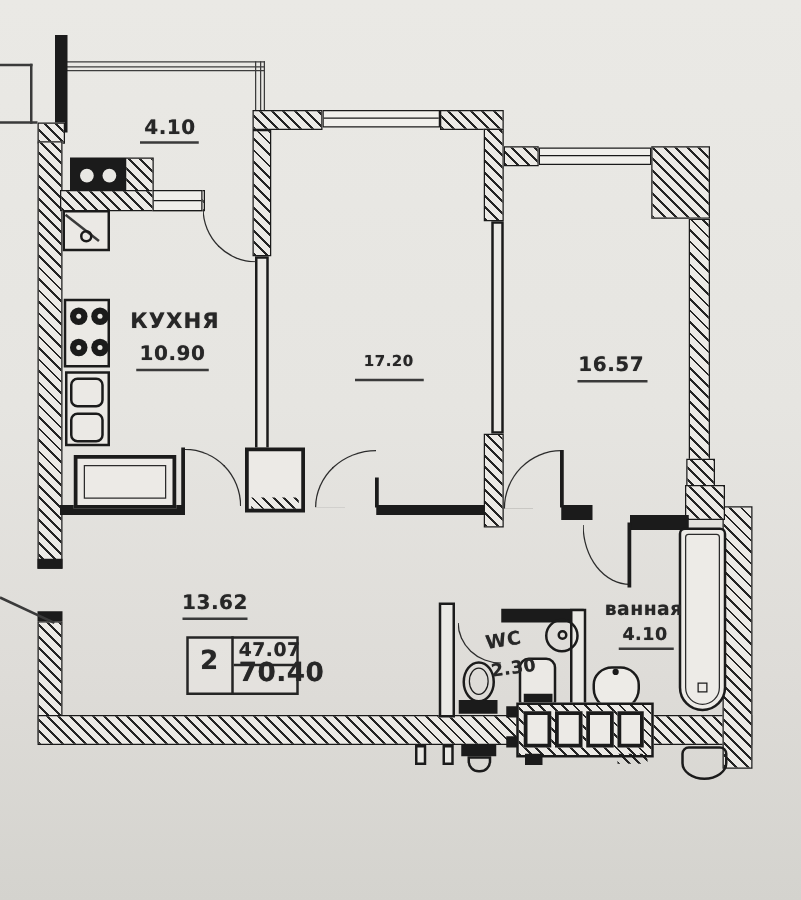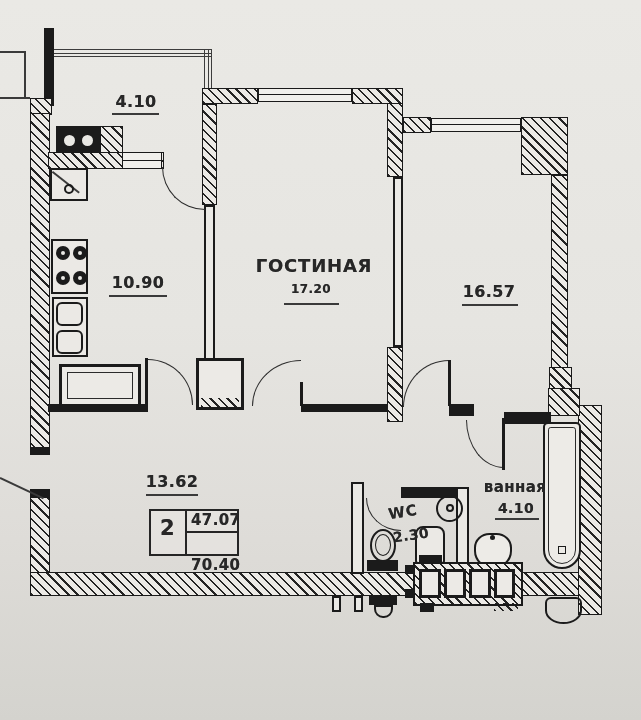--- a/index.html
+++ b/index.html
@@ -144,29 +144,29 @@
   <div class="abs" style="left:374px;top:605px;width:19px;height:13px;border:2px solid #1b1b1b;border-radius:0 0 9px 9px"></div>
   <div class="abs solid" style="left:420px;top:603px;width:14px;height:9px"></div>
   <div class="abs hatch2" style="left:494px;top:603px;width:24px;height:8px"></div>
   <div class="abs" style="left:545px;top:597px;width:37px;height:27px;border:2px solid #1b1b1b;border-radius:6px 6px 50% 50%"></div>
 
   <div class="abs stampbox" style="left:149px;top:509px;width:90px;height:47px"></div>
   <div class="abs" style="left:185px;top:509px;width:2px;height:47px;background:#252525"></div>
   <div class="abs" style="left:187px;top:531px;width:52px;height:2px;background:#252525"></div>
   <div class="lbl num" style="left:149px;top:518px;width:37px;font-size:21px">2</div>
   <div class="lbl num" style="left:191px;top:513px;width:48px;font-size:15px;text-align:left">47.07</div>
-  <div class="lbl num" style="left:191px;top:558px;width:48px;font-size:15px;text-align:center">70.40</div>
+  <div class="lbl num" style="left:191px;top:528px;width:48px;font-size:21px;text-align:center">70.40</div>
 
   <div class="lbl num" style="left:96px;top:94px;width:80px;font-size:16px">4.10</div>
   <div class="abs line" style="left:112px;top:113px;width:47px;height:2px"></div>
 
+  <div class="lbl" style="left:80px;top:249px;width:120px;font-size:17px">КУХНЯ</div>
   <div class="lbl num" style="left:98px;top:275px;width:80px;font-size:16px">10.90</div>
   <div class="abs line" style="left:109px;top:295px;width:58px;height:2px"></div>
 
-  <div class="lbl" style="left:234px;top:257px;width:160px;font-size:18px">ГОСТИНАЯ</div>
   <div class="lbl num" style="left:271px;top:283px;width:80px;font-size:12px">17.20</div>
   <div class="abs line" style="left:284px;top:303px;width:55px;height:2px"></div>
 
   <div class="lbl num" style="left:449px;top:284px;width:80px;font-size:16px">16.57</div>
   <div class="abs line" style="left:462px;top:304px;width:56px;height:2px"></div>
 
   <div class="lbl num" style="left:132px;top:474px;width:80px;font-size:16px">13.62</div>
   <div class="abs line" style="left:146px;top:494px;width:52px;height:2px"></div>
 
   <div class="lbl" style="left:373px;top:505px;width:60px;font-size:15px;transform:rotate(-9deg)">WC</div>

